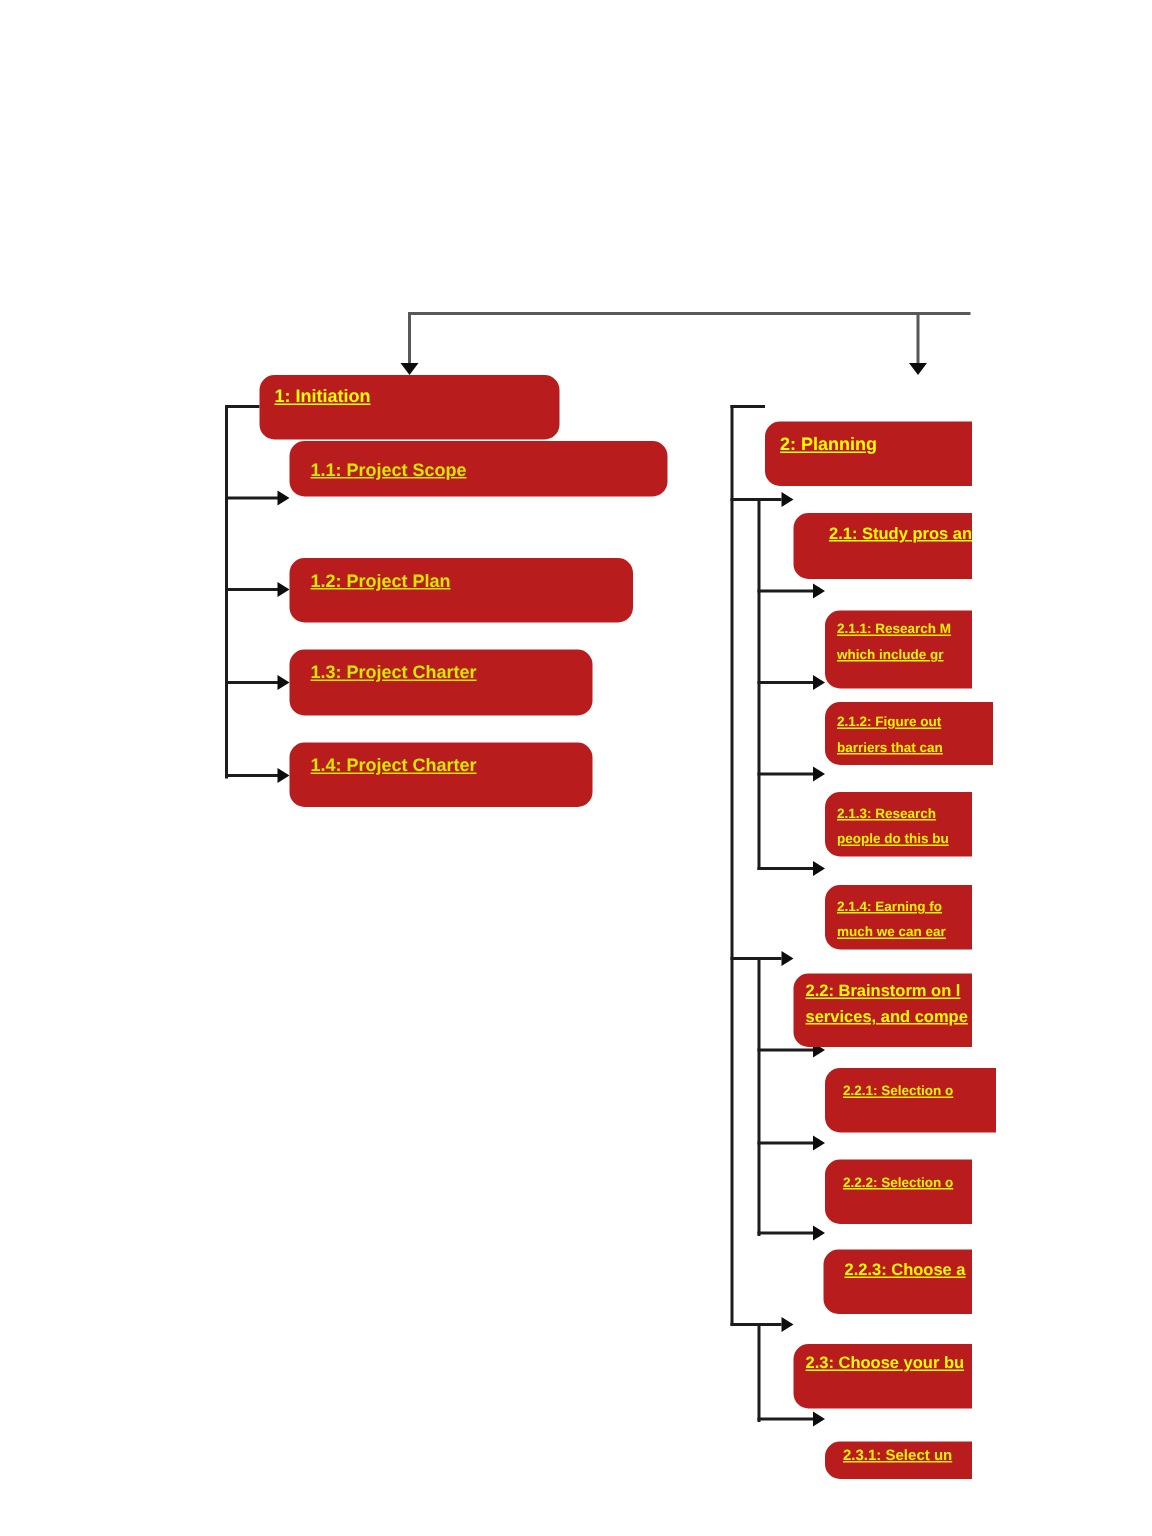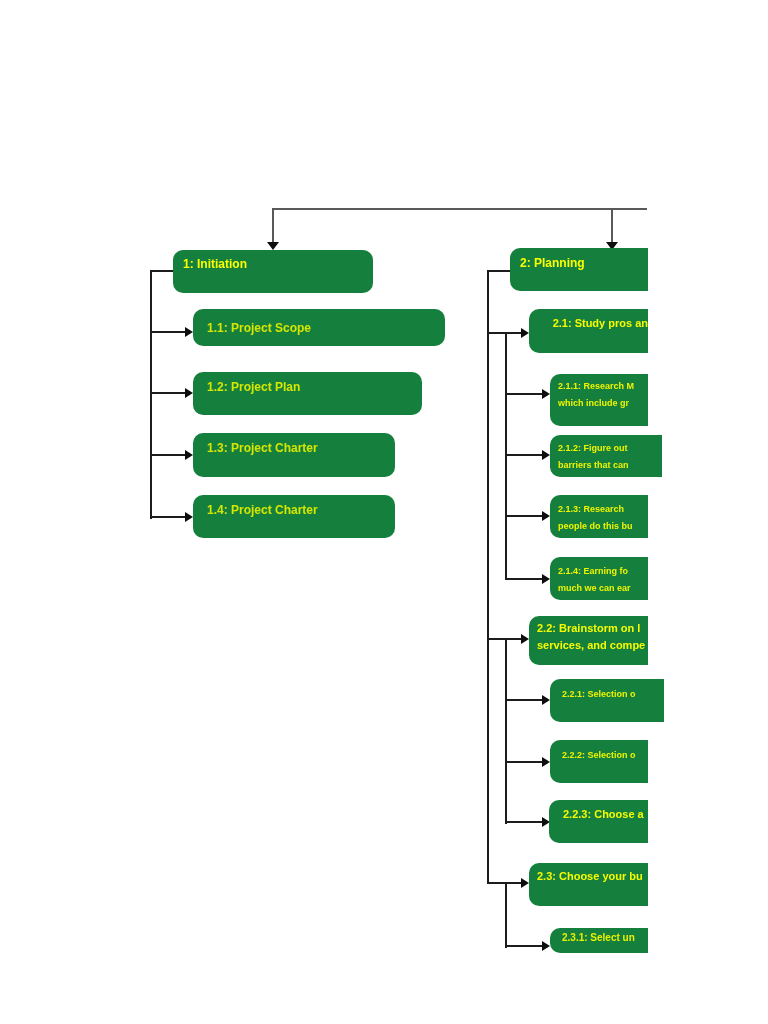--- a/index.html
+++ b/index.html
@@ -6,30 +6,30 @@
   body{width:768px;height:1024px;overflow:hidden;font-family:"Liberation Sans",sans-serif;}
   #canvas{position:relative;width:768px;height:1024px;background:#ffffff;}
 
   
   .ln{position:absolute;background:#1c1c1c;}
   .ln.gray{background:#595959;}
   .ar{position:absolute;width:0;height:0;border-top:5px solid transparent;border-bottom:5px solid transparent;border-left:8px solid #0d0d0d;}
   .ad{position:absolute;width:0;height:0;border-left:6px solid transparent;border-right:6px solid transparent;border-top:8px solid #0d0d0d;}
 
   
-  .box{position:absolute;background:#15803d;border-radius:10px;box-sizing:border-box;
-       font-weight:bold;white-space:nowrap;overflow:hidden;}
-  .box.cut{border-radius:10px 0 0 10px;}
+  .box{position:absolute;background:#b91c1c;border-radius:10px;box-sizing:border-box;
+       font-weight:bold;white-space:nowrap;overflow:hidden;text-decoration:underline;}
+  .box.cut{border-radius:10px 0 0 10px;margin-top:33px;}
   .l1{color:#fcff00;font-size:12px;}
   .lc{color:#d5e600;font-size:12px;}
   .l2{color:#f7fb00;font-size:11px;}
   .l3{color:#eef400;font-size:9px;line-height:17px;}
 
   #b1 {left:173px;top:250px;width:200px;height:43px;padding:7px 0 0 10px;}
-  #b11{left:193px;top:309px;width:252px;height:37px;padding:12px 0 0 14px;}
+  #b11{left:193px;top:294px;width:252px;height:37px;padding:12px 0 0 14px;}
   #b12{left:193px;top:372px;width:229px;height:43px;padding:8px 0 0 14px;}
   #b13{left:193px;top:433px;width:202px;height:44px;padding:8px 0 0 14px;}
   #b14{left:193px;top:495px;width:202px;height:43px;padding:8px 0 0 14px;}
 
   #b2  {left:510px;top:248px;width:138px;height:43px;padding:8px 0 0 10px;}
   #b21 {left:529px;top:309px;width:119px;height:44px;padding:8px 0 0 12px;text-align:right;}
   #b211{left:550px;top:374px;width:98px;height:52px;padding:4px 0 0 8px;}
   #b212{left:550px;top:435px;width:112px;height:42px;padding:5px 0 0 8px;}
   #b213{left:550px;top:495px;width:98px;height:43px;padding:6px 0 0 8px;}
   #b214{left:550px;top:557px;width:98px;height:43px;padding:6px 0 0 8px;}

